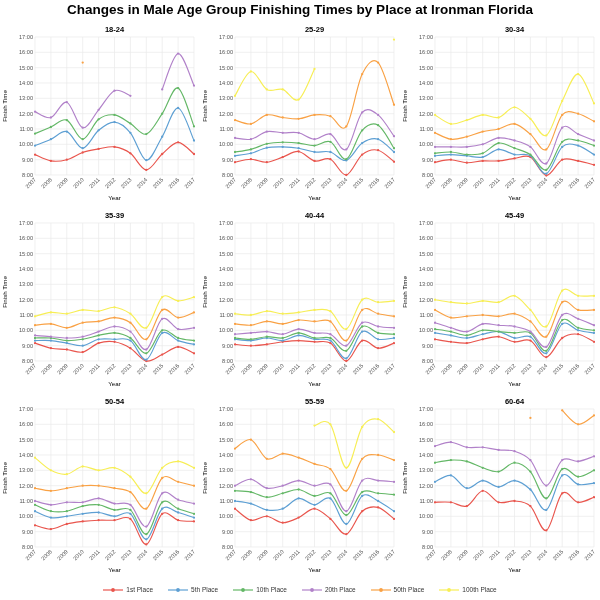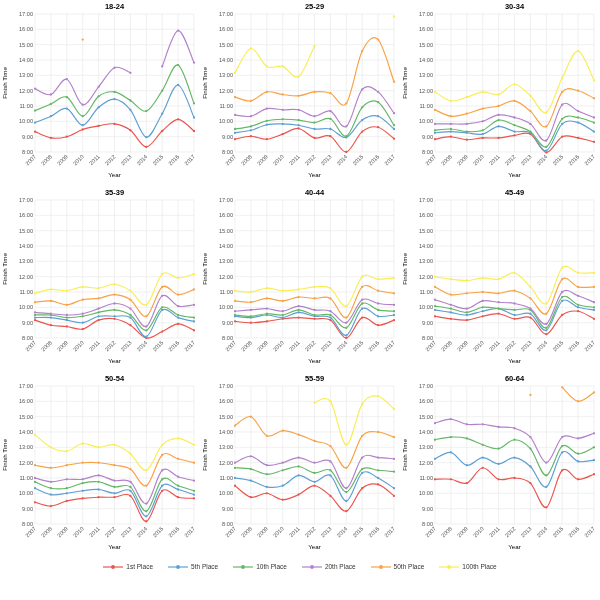--- a/index.html
+++ b/index.html
@@ -14,20 +14,21 @@
   .al{font-size:6.2px;fill:#000;}
   .ln{fill:none;stroke-width:1.15;stroke-linecap:round;}
   #legend{height:17px;display:flex;justify-content:center;align-items:center;gap:15px;}
   .legend-item{display:flex;align-items:center;gap:3px;}
   .legend-label{font-size:6.5px;color:#333;}
 </style>
 </head>
 <body>
 
 <div id="fig">
+  <div id="title">Changes in Male Age Group Finishing Times by Place at Ironman Florida</div>
   <div id="grid">
       <svg class="sub" width="200" height="186" viewBox="0 0 200 186">
         <clipPath id="clip0">
           <rect x="34" y="12" width="161" height="143"></rect>
         </clipPath>
         <g>
           <line class="gl" x1="35" y1="152.0" x2="194" y2="152.0"></line>
           <text class="yt" x="33" y="153.9" text-anchor="end">8:00</text>
           <line class="gl" x1="35" y1="136.7" x2="194" y2="136.7"></line>
           <text class="yt" x="33" y="138.6" text-anchor="end">9:00</text>

